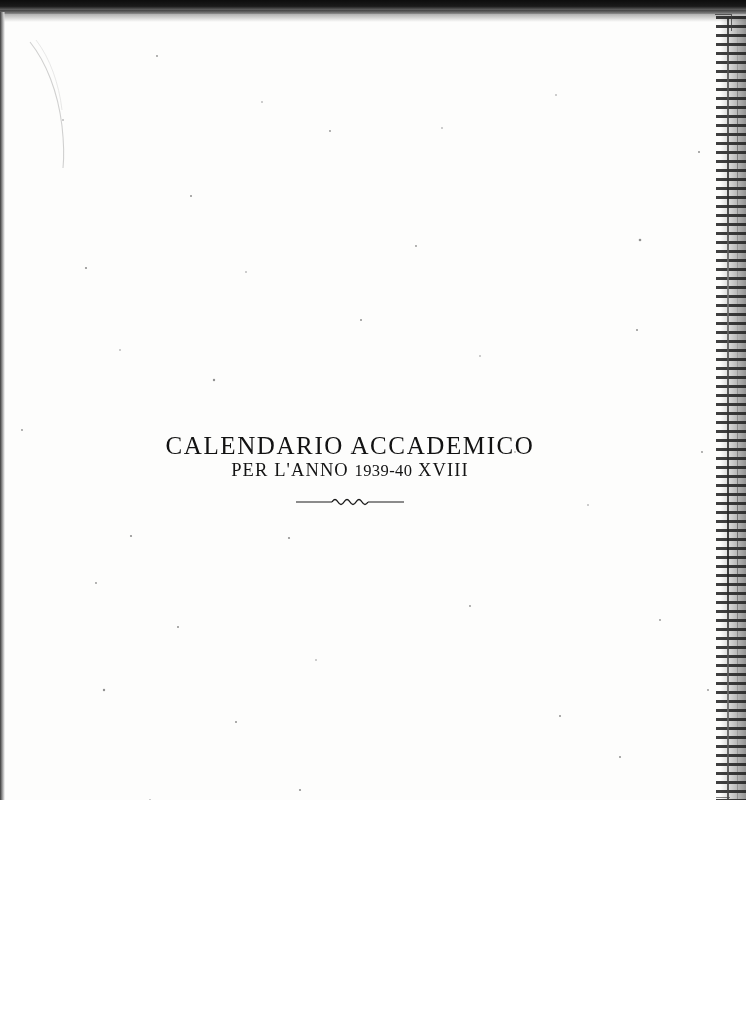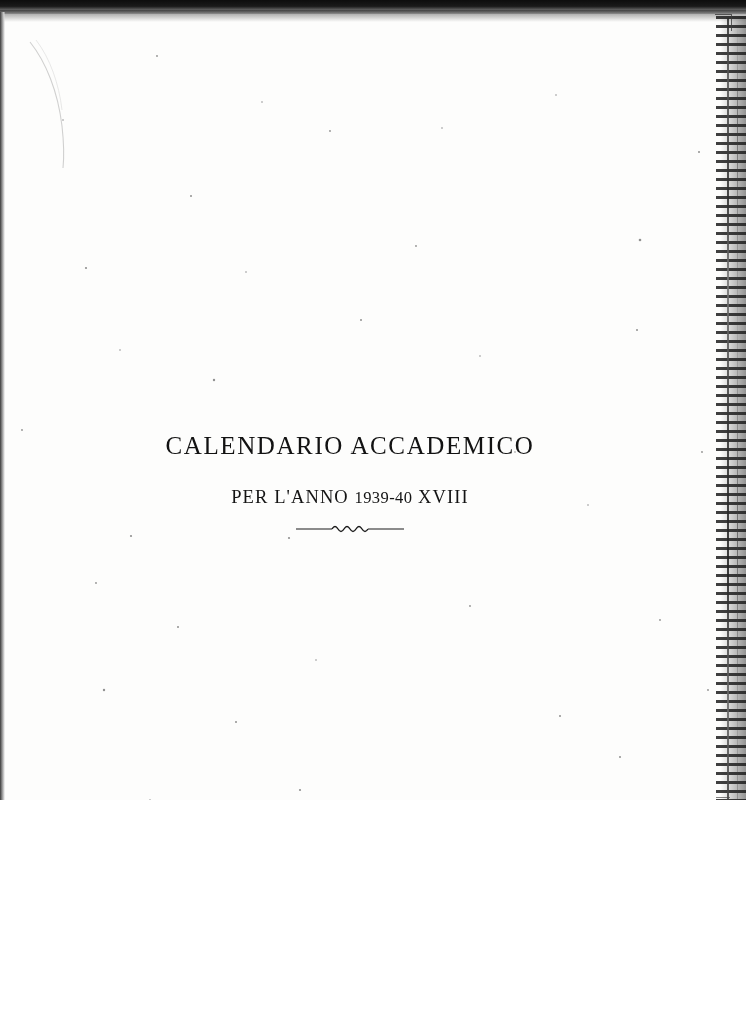--- a/index.html
+++ b/index.html
@@ -133,21 +133,21 @@
     text-align: center;
   }
   .doc-title {
     font-family: "Liberation Serif", serif;
     font-size: 25px;
     letter-spacing: 1.6px;
     color: #121212;
     white-space: nowrap;
   }
   .doc-subtitle {
-    margin-top: 27px;
+    margin-top: 0;
     font-family: "Liberation Serif", serif;
     font-size: 18.5px;
     letter-spacing: 1.1px;
     color: #141414;
     white-space: nowrap;
   }
   .doc-subtitle .yr {
     font-size: 16.5px;
     letter-spacing: 0.4px;
   }

